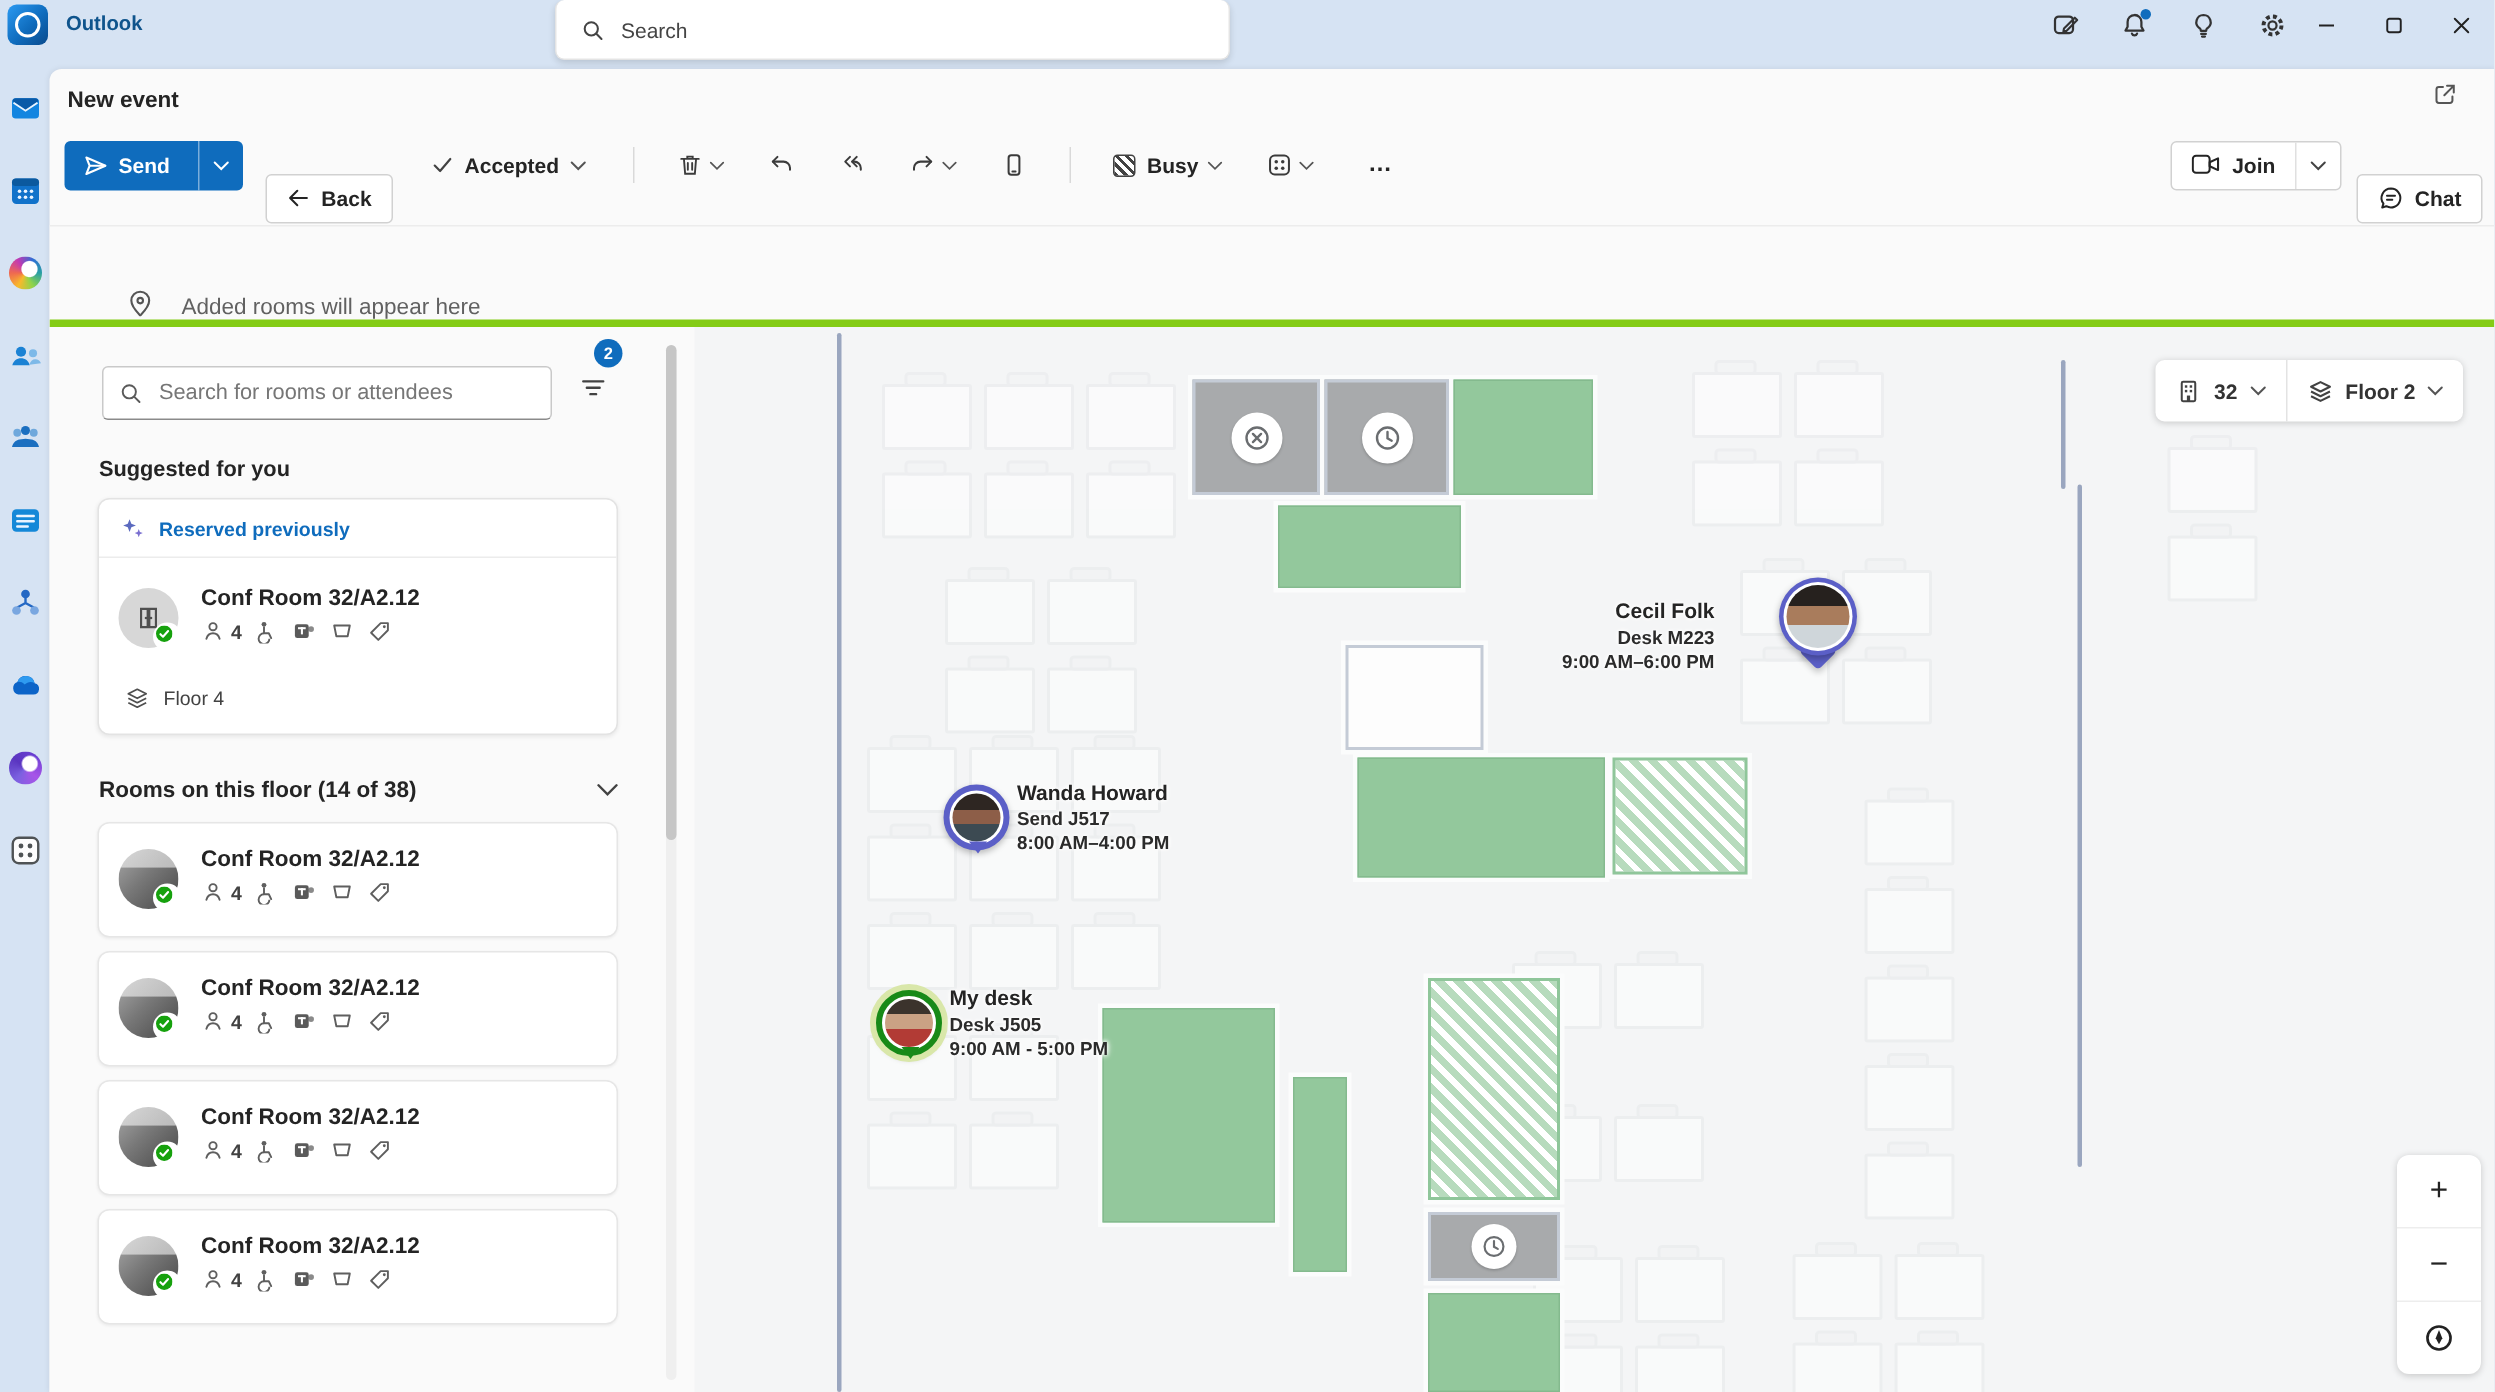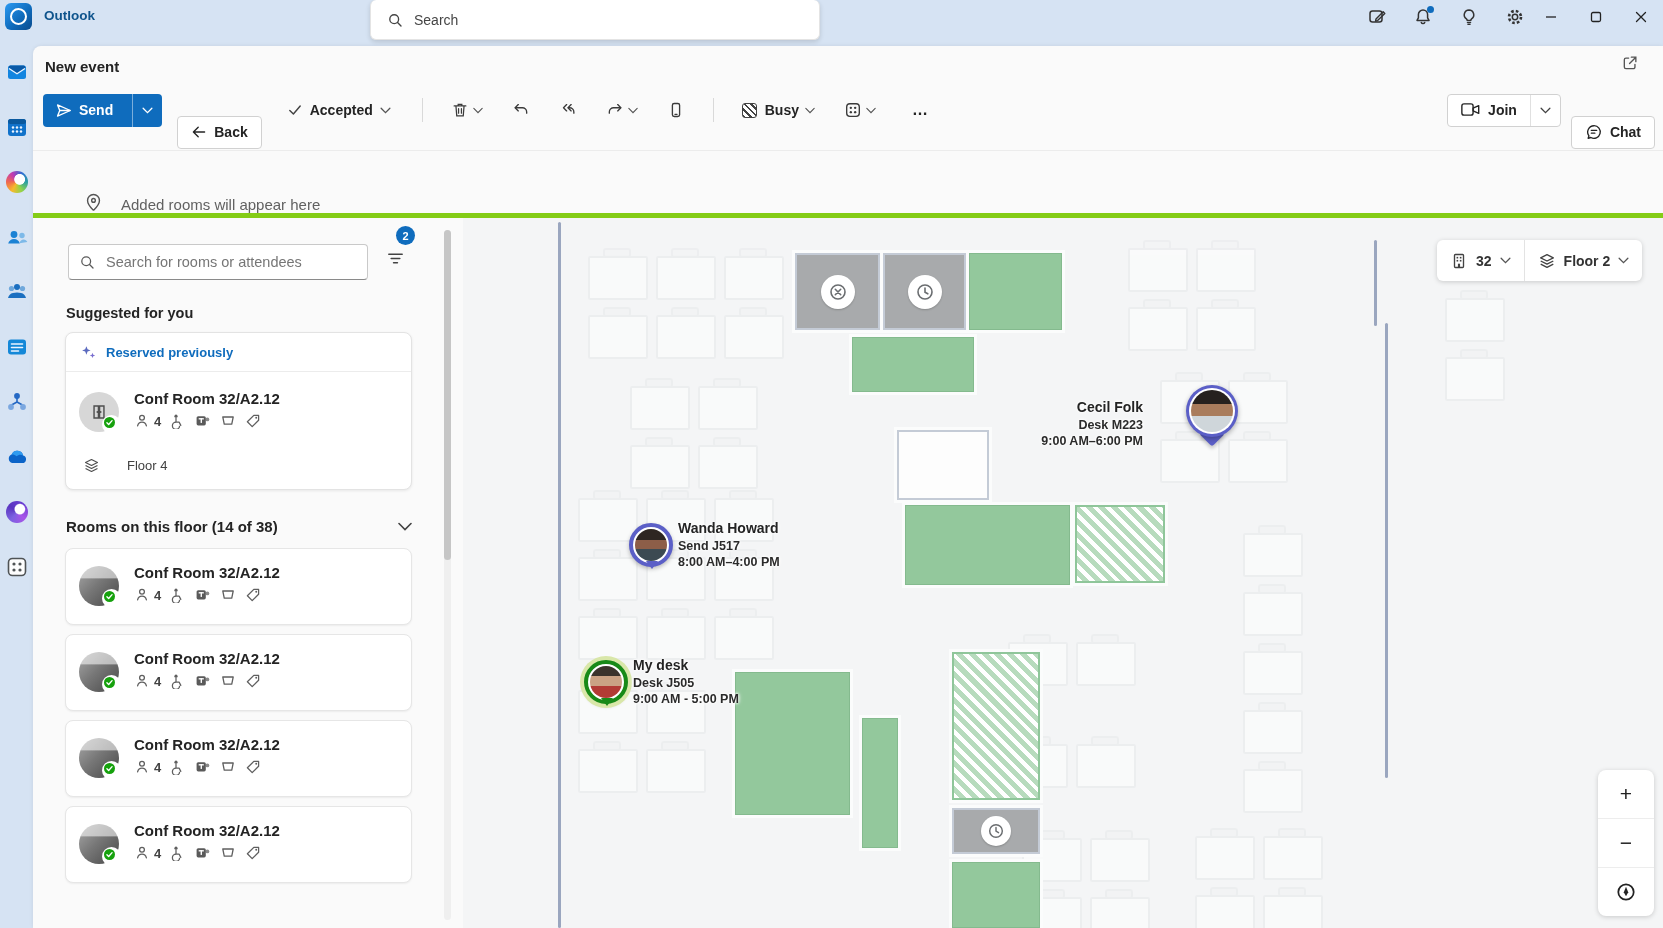--- a/index.html
+++ b/index.html
@@ -118,21 +118,21 @@
   .reserved-label{font-size:13px;font-weight:600;color:#0f6cbd;}
   .room-avatar{position:absolute;width:40px;height:40px;border-radius:50%;}
   .room-avatar .check{position:absolute;right:-2px;bottom:-2px;width:15px;height:15px;border-radius:50%;border:2px solid #fff;background:#fff;}
   .room-avatar.door{background:#d7d7d7;display:flex;align-items:center;justify-content:center;}
   .room-avatar.photo{background:
      linear-gradient(180deg,rgba(255,255,255,.55) 0 30%,rgba(255,255,255,0) 32%),
      linear-gradient(135deg,#a8a8a8 0%,#787878 45%,#474747 100%);}
   .room-name{font-size:15px;font-weight:700;color:#242424;}
   .room-icons{display:flex;align-items:center;gap:9px;margin-top:6px;}
   .cap-num{font-size:13px;font-weight:600;color:#424242;margin-left:-5px;}
-  .floor-row{position:absolute;left:17px;top:124px;display:flex;align-items:center;gap:27px;font-size:13px;color:#424242;}
+  .floor-row{position:absolute;left:17px;top:124px;display:flex;align-items:center;gap:9px;font-size:13px;color:#424242;}
   .section-h{position:absolute;left:33px;top:300px;width:346px;display:flex;align-items:center;justify-content:space-between;cursor:pointer}
   .section-h span{font-size:15px;font-weight:600;color:#242424;}
   .rooms-list{position:absolute;left:32px;top:330px;width:347px;}
   .room-card{position:relative;width:347px;height:77px;background:#fff;border:1px solid #e6e6e6;border-radius:8px;
      box-shadow:0 1px 2px rgba(0,0,0,.06);margin-bottom:9px;box-sizing:border-box;cursor:pointer}
   .room-card .room-avatar{left:13px;top:17px;}
   .room-card .rc-info{position:absolute;left:68px;top:15px;}
   .panel-track{position:absolute;left:411px;top:12px;width:7px;bottom:8px;background:#efefef;border-radius:4px;}
   .panel-thumb{position:absolute;left:0;top:0;width:7px;height:330px;background:#c6c6c6;border-radius:4px;cursor:pointer}
 </style>

